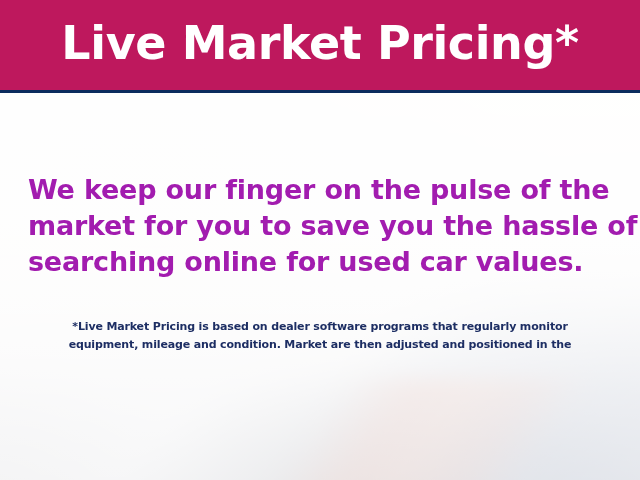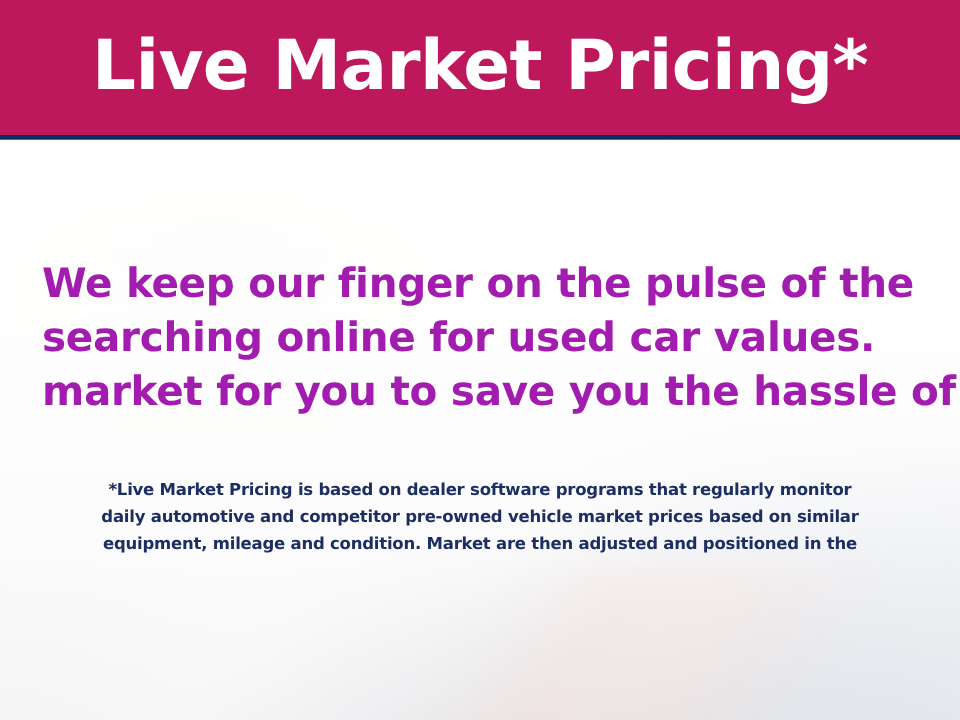--- a/index.html
+++ b/index.html
@@ -138,23 +138,22 @@
     <div class="bg-layer bg-b"></div>
     <div id="photo-veil"></div>
   </div>
 
   <div id="header-band">
     <h1 id="banner-title">Live Market Pricing*</h1>
   </div>
 
   <div id="headline">
     <span class="hl-line">We keep our finger on the pulse of the</span>
+    <span class="hl-line">market for you to save you the hassle of</span>
     <span class="hl-line">searching online for used car values.</span>
-    <span class="hl-line">market for you to save you the hassle of</span>
   </div>
 
   <div id="disclaimer">
     <span class="fp-line">*Live Market Pricing is based on dealer software programs that regularly monitor</span>
-    <span class="fp-line">daily automotive and competitor pre-owned vehicle market prices based on similar</span>
     <span class="fp-line">equipment, mileage and condition. Market are then adjusted and positioned in the</span>
   </div>
 
 </div>
 
 </body></html>

